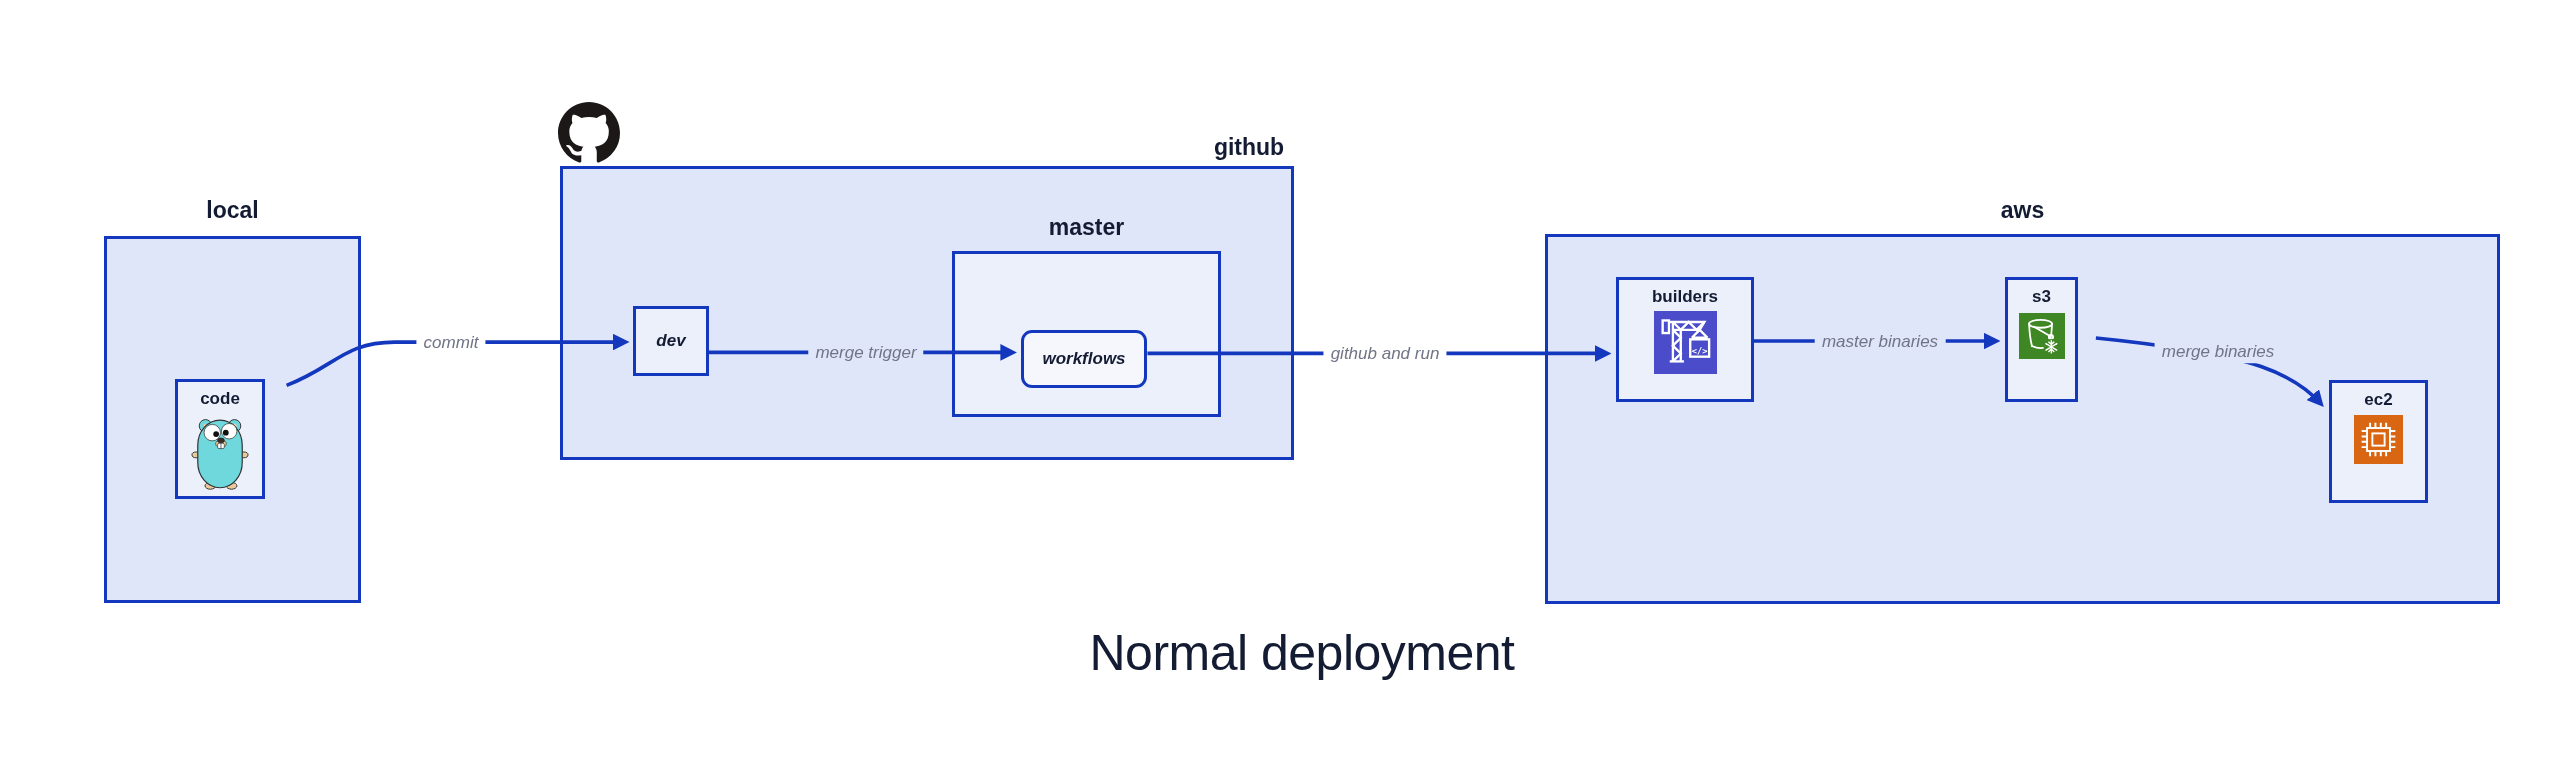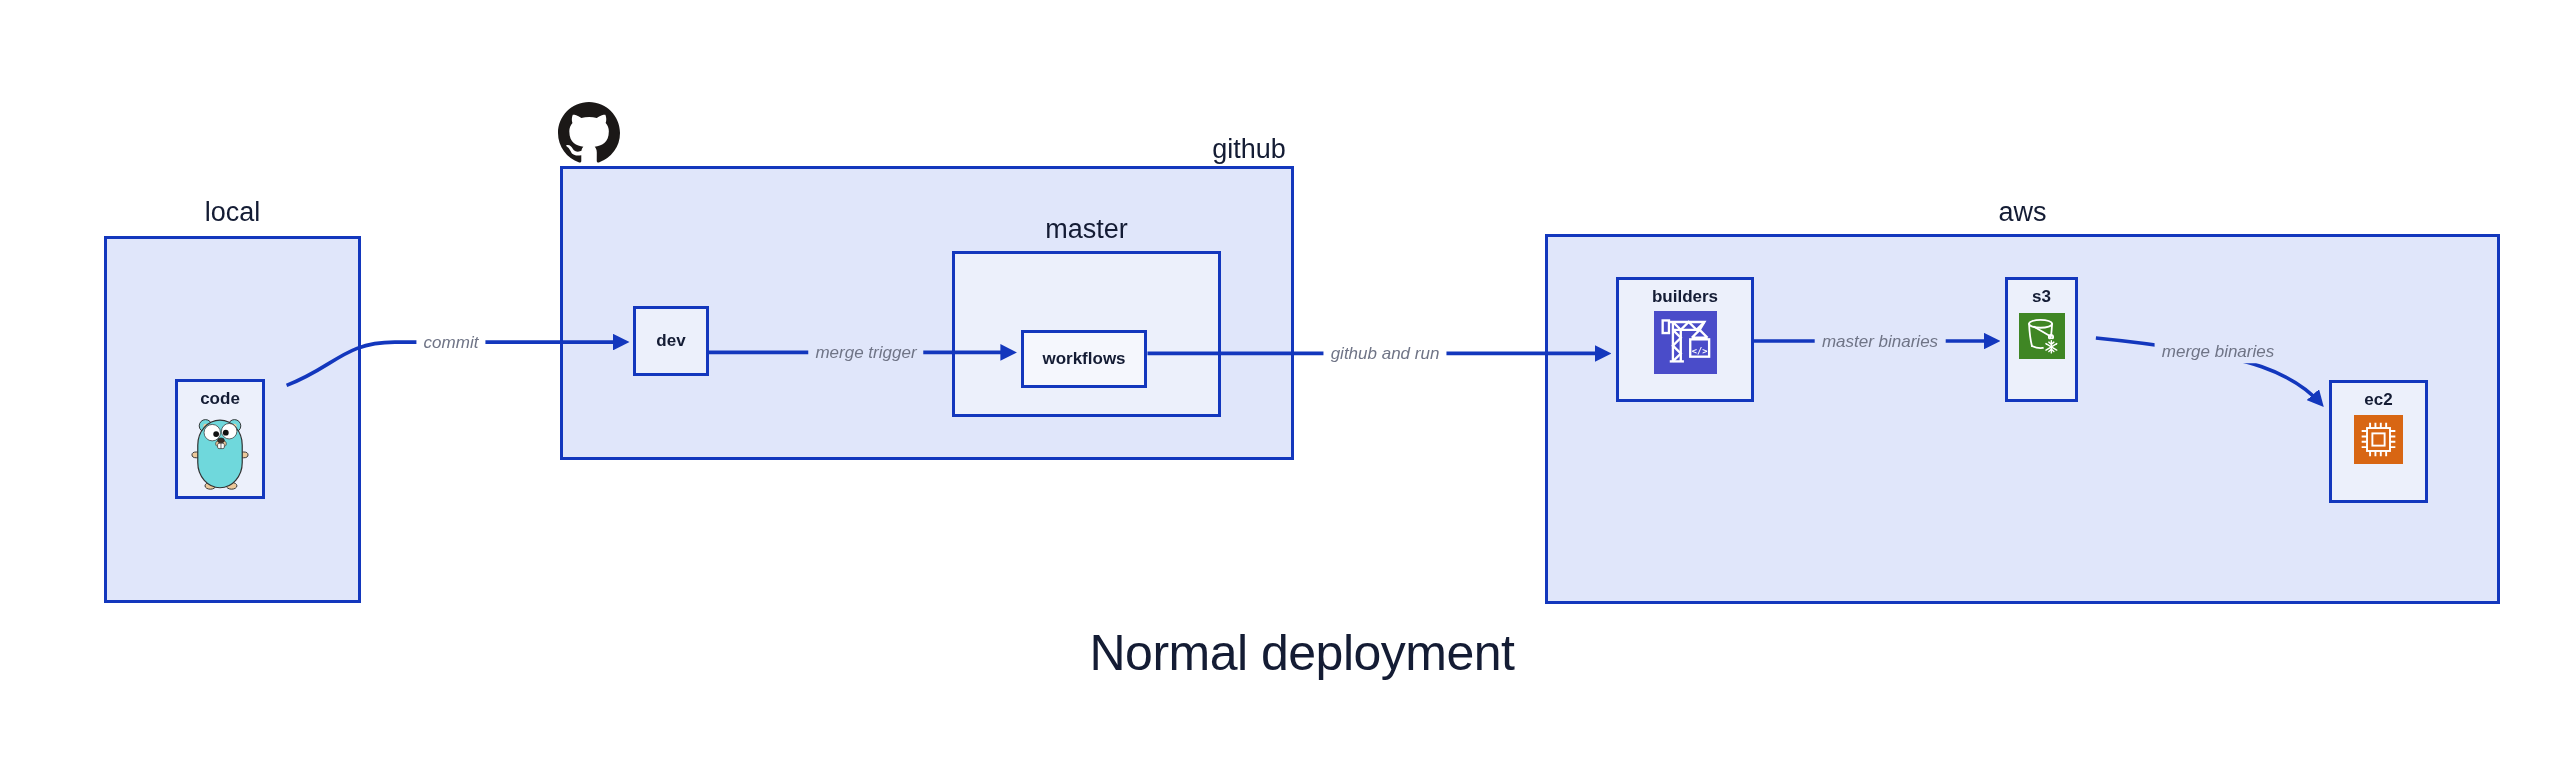--- a/index.html
+++ b/index.html
@@ -28,25 +28,25 @@
     background:var(--container-fill);
     z-index:1;
   }
   .container-box.mid{background:var(--node-fill);}
   .node-box{
     position:absolute;box-sizing:border-box;
     border:3.1px solid var(--border-blue);
     background:var(--node-fill);
     text-align:center;z-index:2;
   }
-  .node-box.flex-center{display:flex;align-items:center;justify-content:center;}
-  .node-box.white{background:var(--workflows-fill);}
+  .node-box.flex-center{display:flex;align-items:center;justify-content:center;font-style:italic;}
+  .node-box.white{background:var(--workflows-fill);border-radius:11px;}
   .zone-label{
     position:absolute;z-index:3;
-    font-size:27px;font-weight:400;color:var(--label-dark);
+    font-size:23px;font-weight:700;color:var(--label-dark);
     text-align:center;line-height:1;
   }
   .node-label{
     font-weight:700;font-size:17px;color:var(--label-dark);
     display:block;
   }
   .node-box .node-label.padded{margin-top:7.2px;}
   .icon-wrap{display:block;margin:4.1px auto 0;line-height:0;}
   svg.edge-layer{
     position:absolute;left:0;top:0;z-index:4;pointer-events:none;

